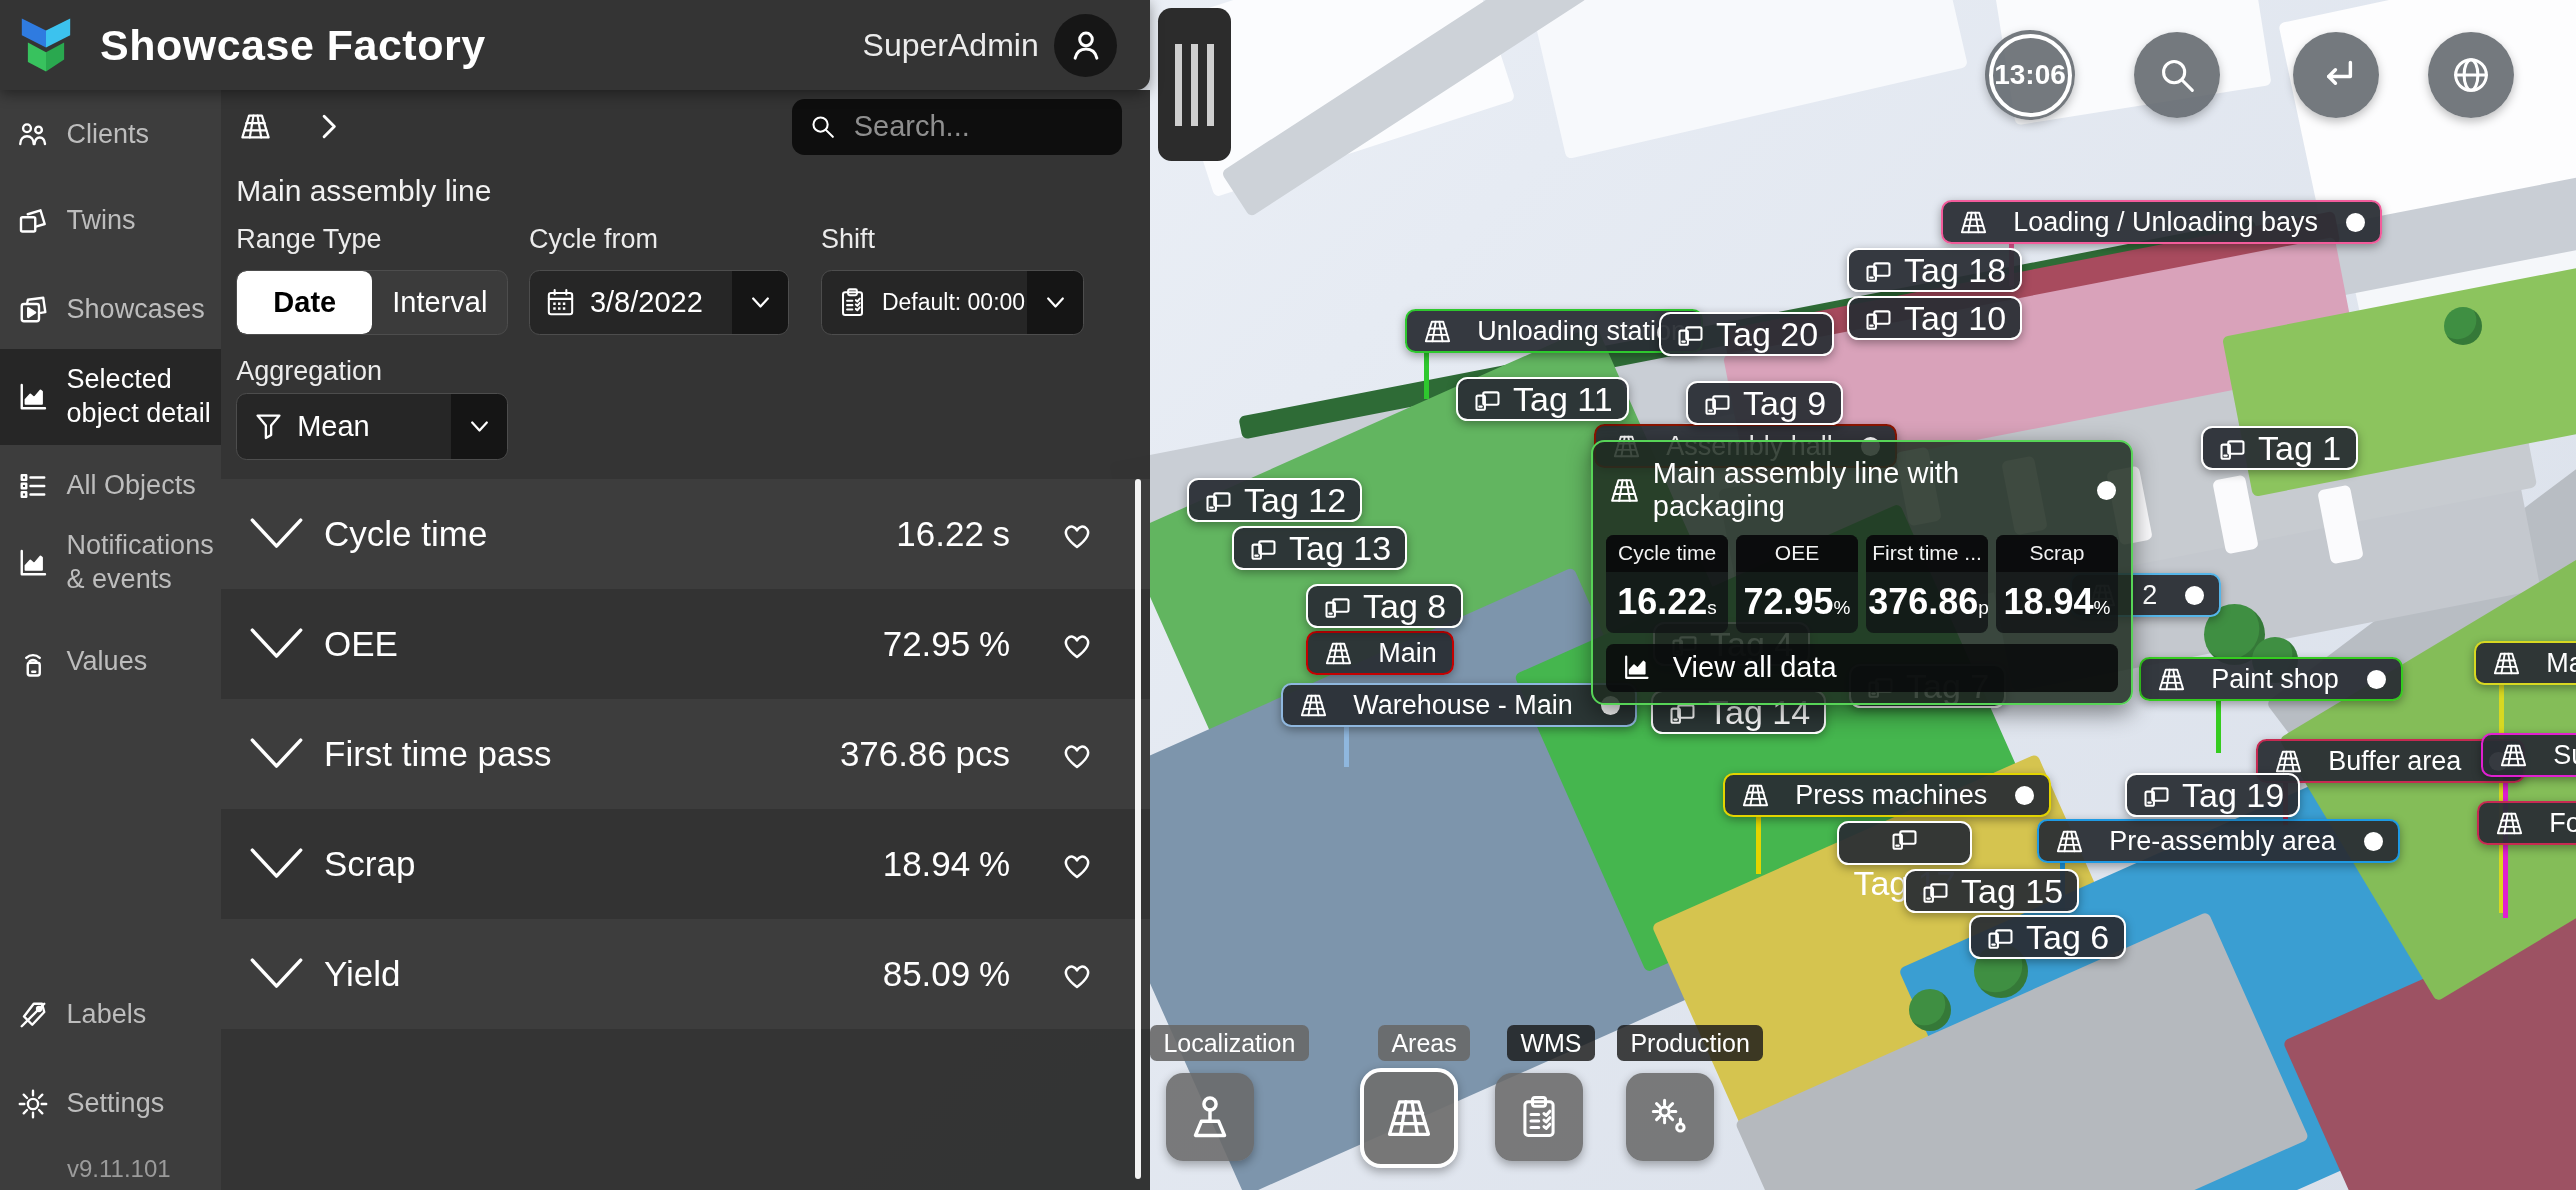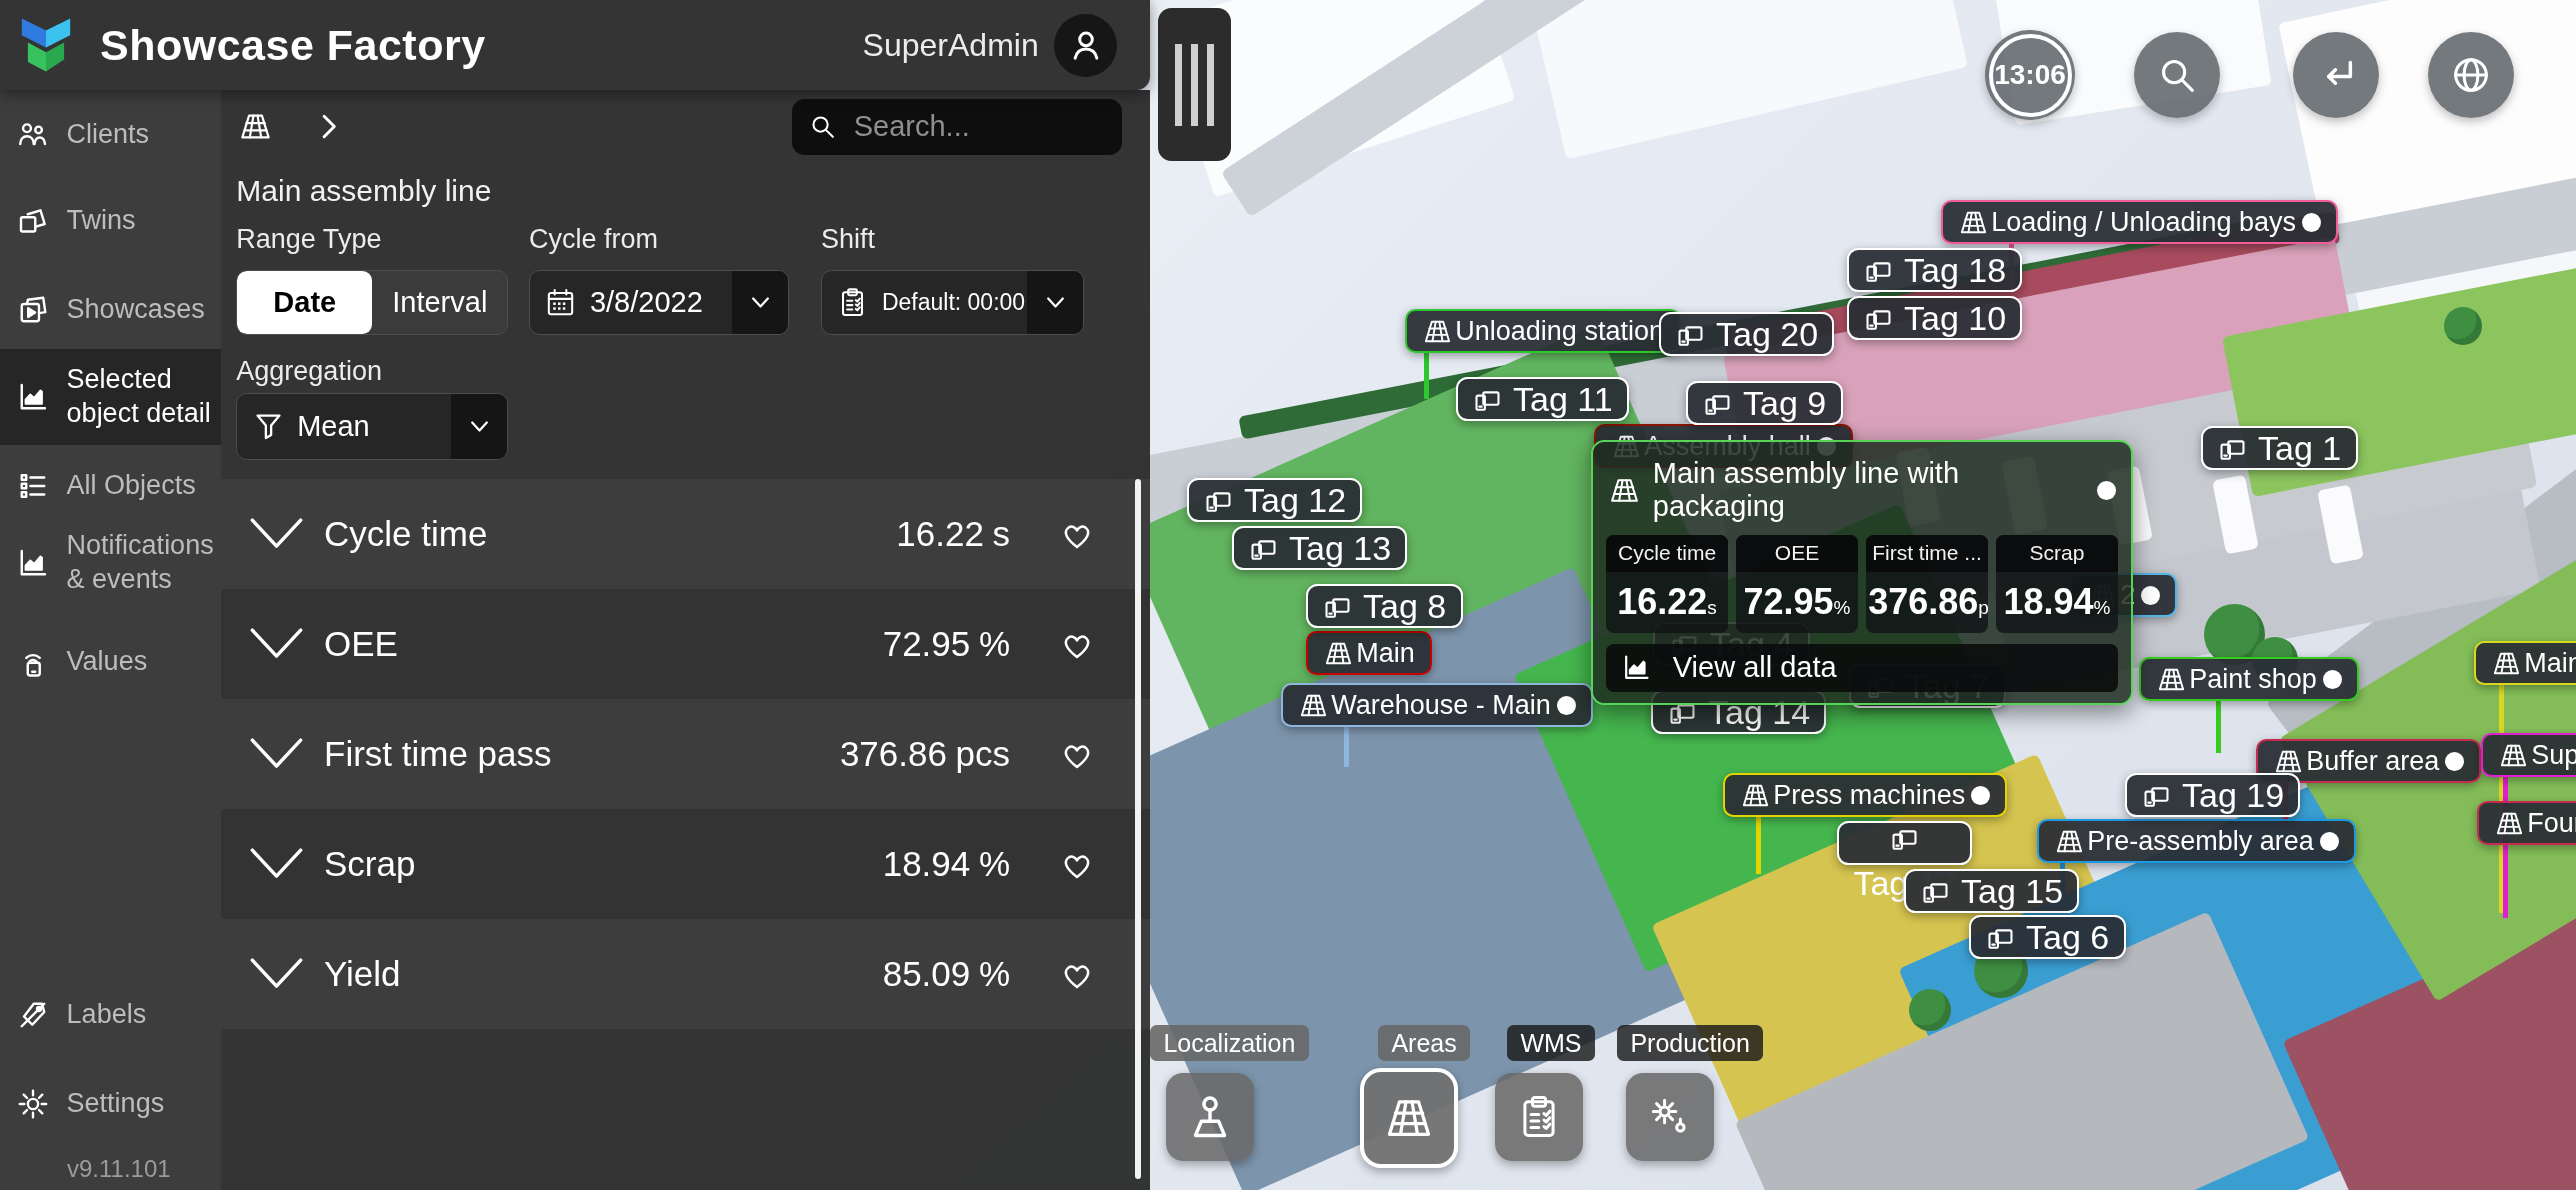--- a/index.html
+++ b/index.html
@@ -8,21 +8,21 @@
   .icon{display:inline-block;flex:none;}
   .icon svg{width:100%;height:100%;display:block;}
 
   
   #scene{position:absolute;inset:0;z-index:0;
     background:linear-gradient(135deg,#f3f6fa 0%,#e6ebf3 45%,#d9dfe9 100%);}
   .s{position:absolute;}
   .leader{position:absolute;width:4.8px;z-index:2;}
 
   
-  .area-label{position:absolute;display:flex;align-items:center;gap:2px;height:40px;padding:0 15.3px;
+  .area-label{position:absolute;display:flex;align-items:center;gap:24px;height:40px;padding:0 15.3px;
     background:rgba(41,46,52,.94);border:2.9px solid #fff;border-radius:10.5px;color:#fff;font-size:27px;
     white-space:nowrap;z-index:3;box-shadow:0 2.9px 9.6px rgba(0,0,0,.35);}
   .tag-label{position:absolute;display:flex;align-items:center;gap:9.6px;height:40px;padding:0 14.4px;
     background:rgba(41,46,52,.94);border:2.9px solid #fff;border-radius:11.5px;color:#fff;font-size:34px;
     white-space:nowrap;z-index:3;box-shadow:0 2.9px 9.6px rgba(0,0,0,.35);}
   .area-label .icon,.tag-label .icon{width:31px;height:31px;}
   .dot{width:19px;height:19px;border-radius:50%;background:#fff;margin-left:3.8px;flex:none;}
 
   
   #popup{position:absolute;left:1591px;top:440px;width:542px;z-index:5;box-sizing:border-box;

